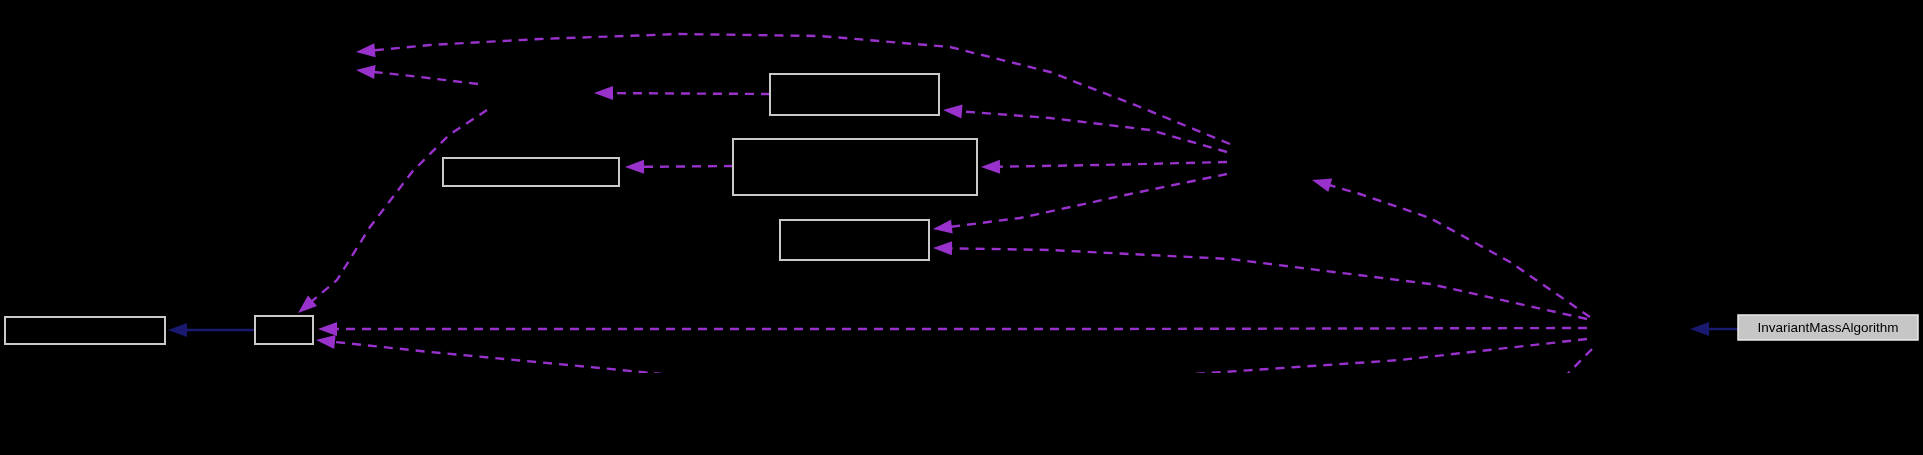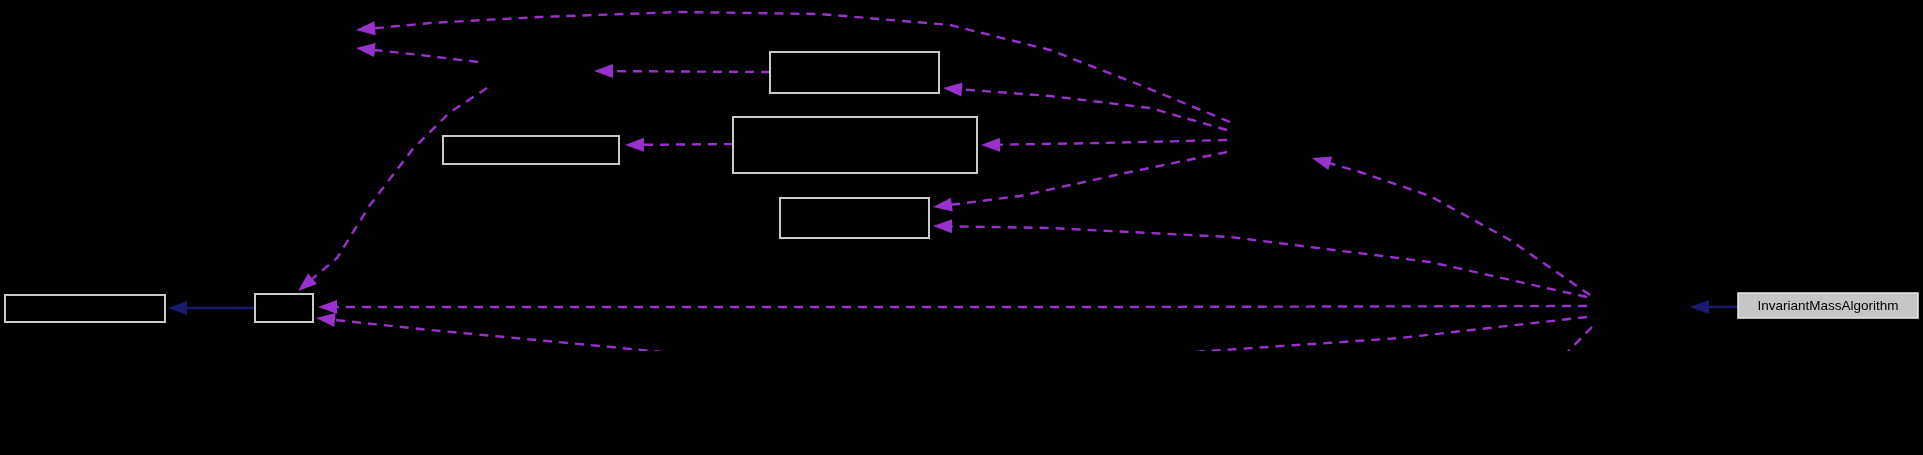--- a/index.html
+++ b/index.html
@@ -1,16 +1,16 @@
 <!DOCTYPE html>
 <html><head>
 <meta charset="utf-8">
 <style>
   html,body{margin:0;padding:0;background:#000;}
-  #stage{position:relative;width:1923px;height:351px;background:#0369a1;overflow:hidden;}
+  #stage{position:relative;width:1923px;height:351px;background:#0369a1;overflow:hidden;margin-top:22px;}
   svg{display:block;}
   text.node-label{font-family:"Liberation Sans","DejaVu Sans",sans-serif;font-size:13.5px;fill:#000;}
 </style>
 </head>
 <body>
 
 <div id="stage">
     <svg width="1923" height="455" viewBox="0 0 1923 455">
       <rect x="0" y="0" width="1923" height="455" fill="#000000"></rect>
       <path d="M255 308 L184 308" fill="none" stroke="#191970" stroke-width="2.4"></path>

